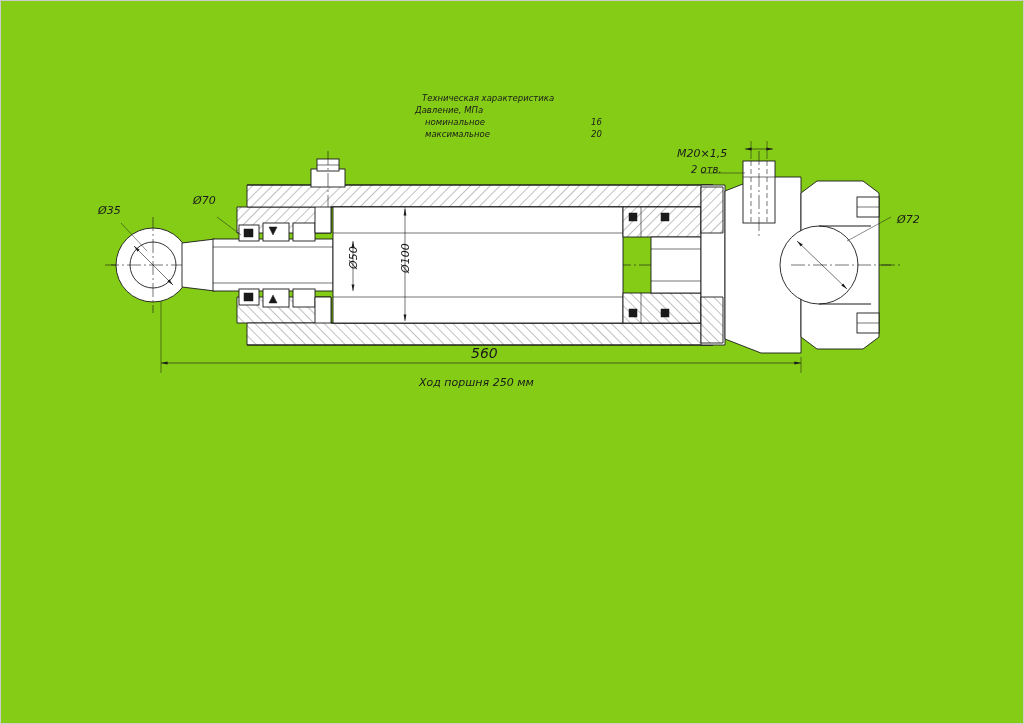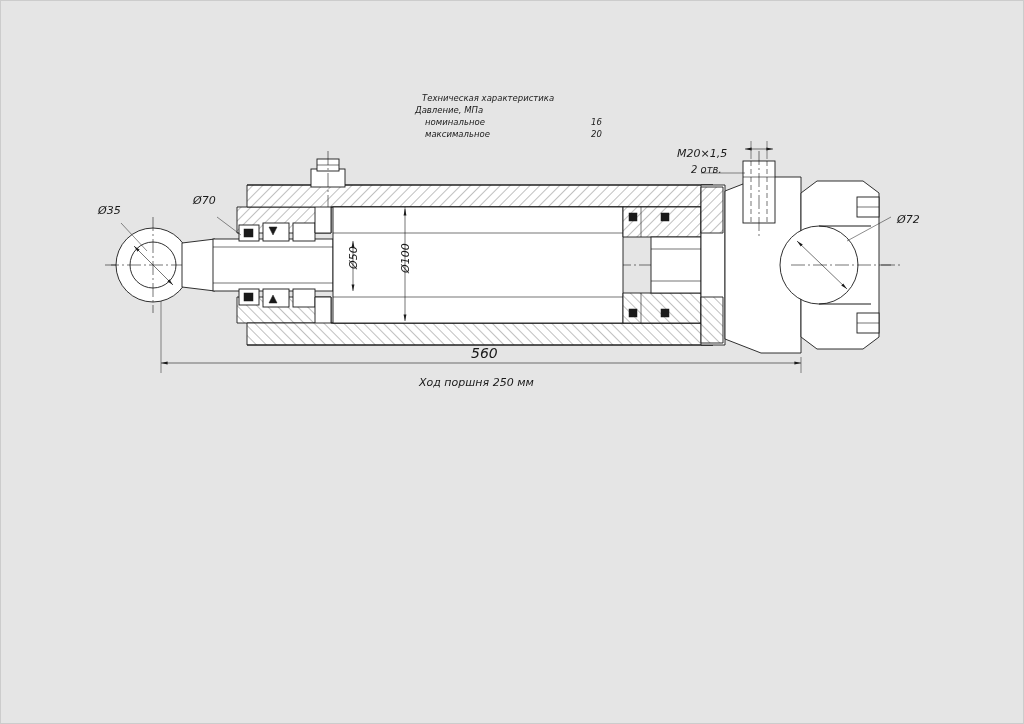--- a/index.html
+++ b/index.html
@@ -10,21 +10,21 @@
   body {
     width: 1024px;
     height: 724px;
     font-family: "DejaVu Sans", sans-serif;
     overflow: hidden;
   }
   #sheet {
     position: relative;
     width: 1024px;
     height: 724px;
-    background: #e5e5e5;
+    background: #84cc16;
     box-sizing: border-box;
     border: 1px solid #cccccc;
     text-decoration: underline;
   }
   #drawing-svg {
     position: absolute;
     left: 0;
     top: 0;
   }
   .txt {

